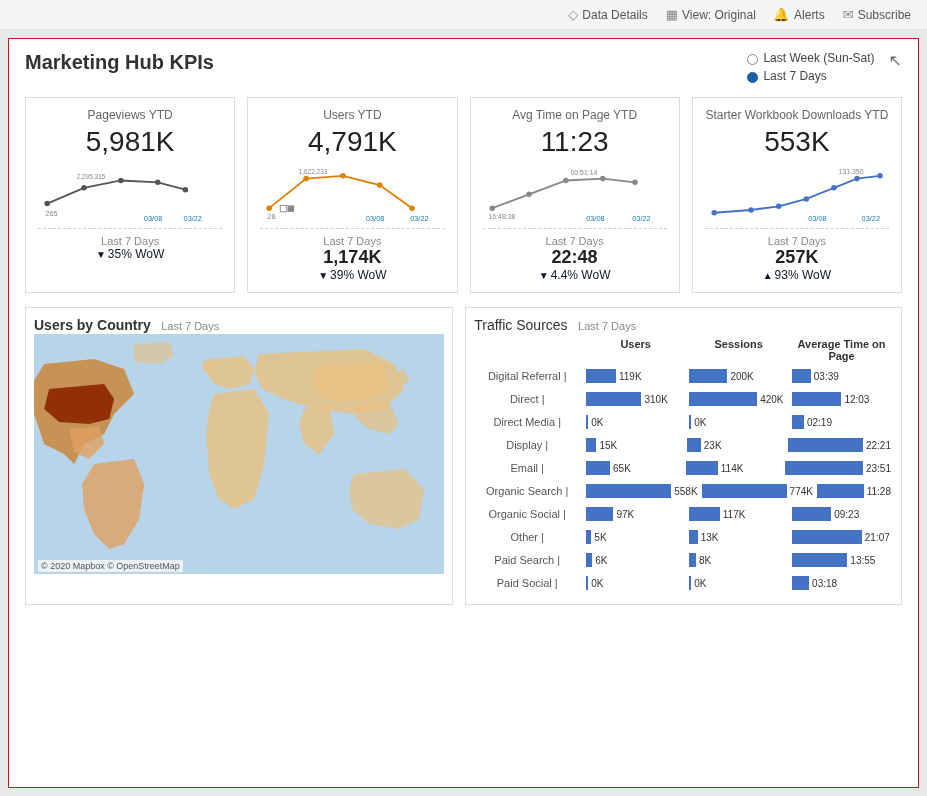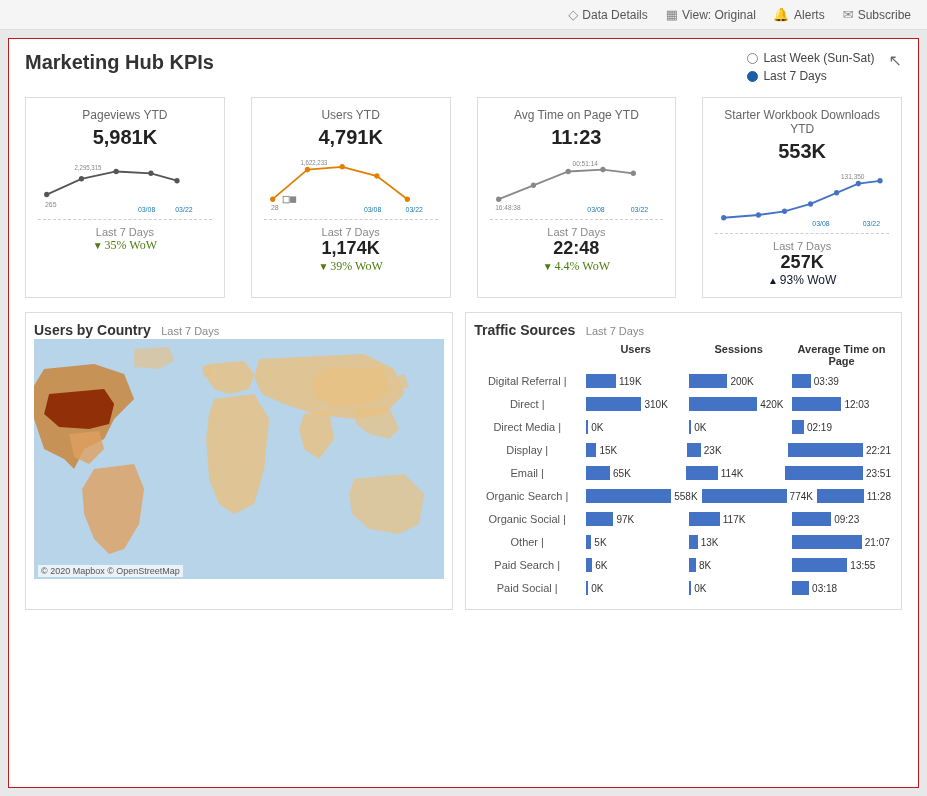--- a/index.html
+++ b/index.html
@@ -59,21 +59,21 @@
     }
     .date-filters {
       display: flex;
       flex-direction: column;
       gap: 4px;
       font-size: 12px;
       color: #444;
     }
     .date-filter-option {
       display: flex;
-      align-items: center;
+      align-items: flex-end;
       gap: 5px;
       cursor: pointer;
     }
     .radio-circle {
       width: 11px;
       height: 11px;
       border-radius: 50%;
       border: 1.5px solid #888;
       background: #fff;
       display: inline-block;
@@ -85,37 +85,37 @@
     .cursor-icon {
       font-size: 16px;
       color: #666;
       margin-left: 8px;
     }
 
     
     .kpi-row {
       display: grid;
       grid-template-columns: repeat(4, 1fr);
-      gap: 26px;
+      gap: 12px;
       margin-bottom: 14px;
     }
     .kpi-card {
       border: 1px solid #ddd;
       padding: 10px 12px;
       background: #fff;
     }
     .kpi-label {
       font-size: 12px;
       color: #666;
       text-align: center;
       margin-bottom: 4px;
     }
     .kpi-value {
-      font-size: 20px;
-      font-weight: bold;
+      font-size: 28px;
+      font-weight: normal;
       color: #222;
       text-align: center;
       margin-bottom: 4px;
     }
     .kpi-chart {
       height: 60px;
       margin: 4px 0;
     }
     .kpi-divider {
       border: none;
@@ -133,21 +133,21 @@
       color: #222;
       text-align: center;
     }
     .kpi-wow {
       display: flex;
       align-items: center;
       justify-content: center;
       font-size: 12px;
       gap: 2px;
     }
-    .wow-down { color: #4d7c0f; font-family: Liberation Serif, serif; }
+    .wow-down { color: #0f172a; }
     .wow-up { color: #0f172a; }
     .wow-arrow-down::before { content: '▼'; font-size: 10px; }
     .wow-arrow-up::before { content: '▲'; font-size: 10px; }
 
     
     .bottom-row {
       display: grid;
       grid-template-columns: 1fr 1fr;
       gap: 12px;
       border-radius: 19px;
@@ -424,21 +424,21 @@
           <path d="M 340,140 L 390,135 L 410,155 L 405,185 L 385,195 L 355,190 L 338,175 L 335,155 Z" fill="#e8c080" opacity="0.7"></path>
 
           <path d="M 120,10 L 155,8 L 160,22 L 145,30 L 120,28 Z" fill="#e8c080" opacity="0.6"></path>
         </svg>
         <div class="map-copyright">© 2020 Mapbox © OpenStreetMap</div>
       </div>
     </div>
 
     <div class="traffic-section">
       <div>
-        <span style="font-size:14px;font-weight:bold;color:#333;">Traffic Sources</span>
+        <span style="font-size:14px;font-weight:normal;color:#333;">Traffic Sources</span>
         <span style="font-size:11px;color:#888;margin-left:6px;">Last 7 Days</span>
       </div>
       <div class="traffic-table" id="traffic-table-container">
 
       <div class="traffic-header-row">
     <div></div>
     <div class="traffic-col-header">Users</div>
     <div class="traffic-col-header">Sessions</div>
     <div class="traffic-col-header">Average Time on Page</div>
   </div>

